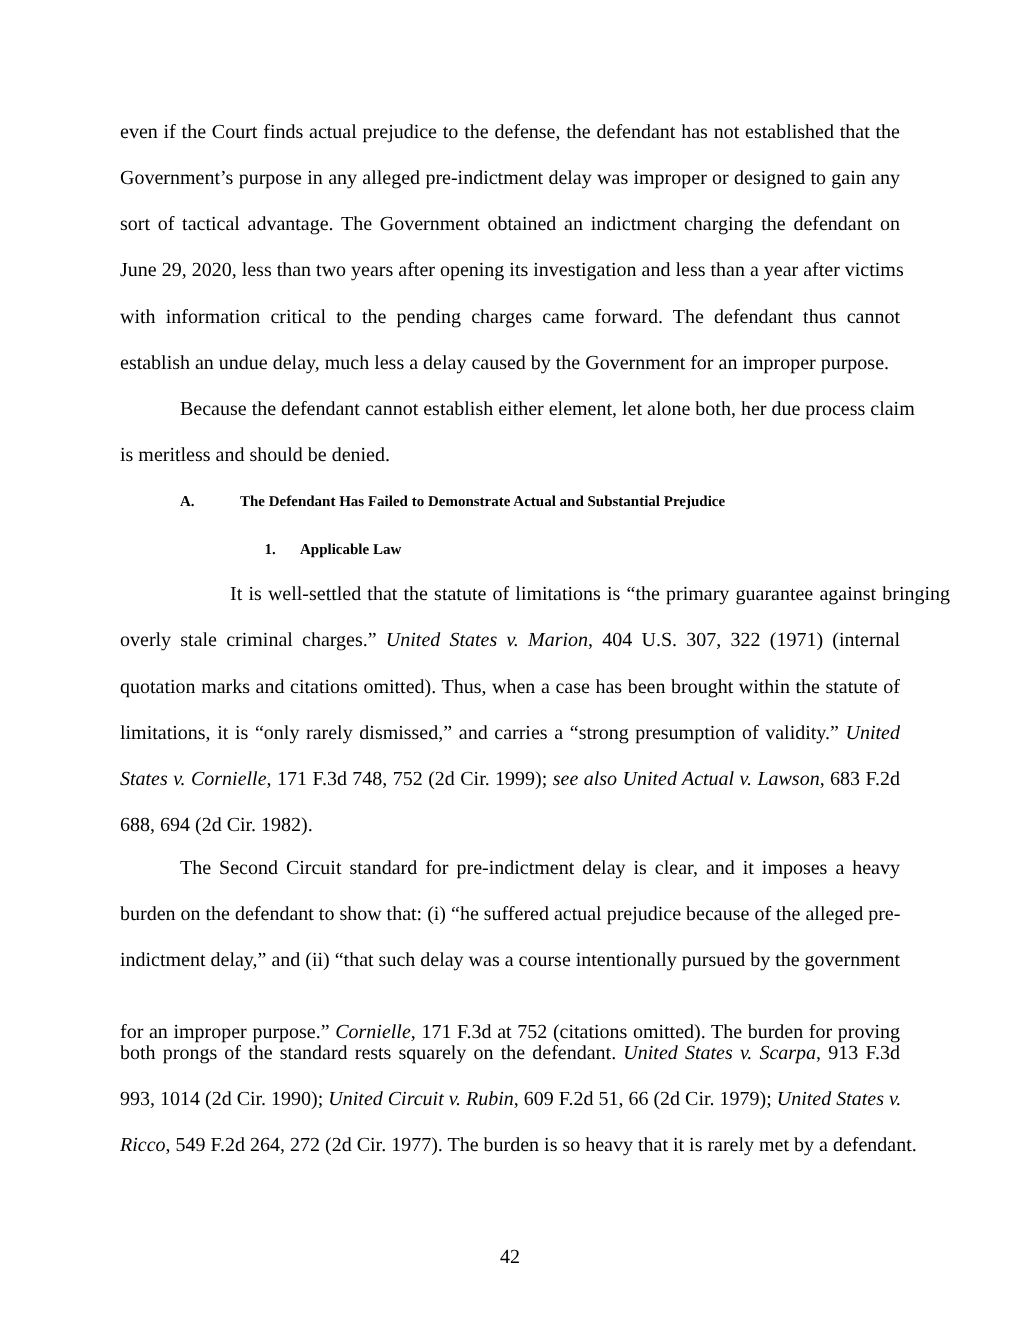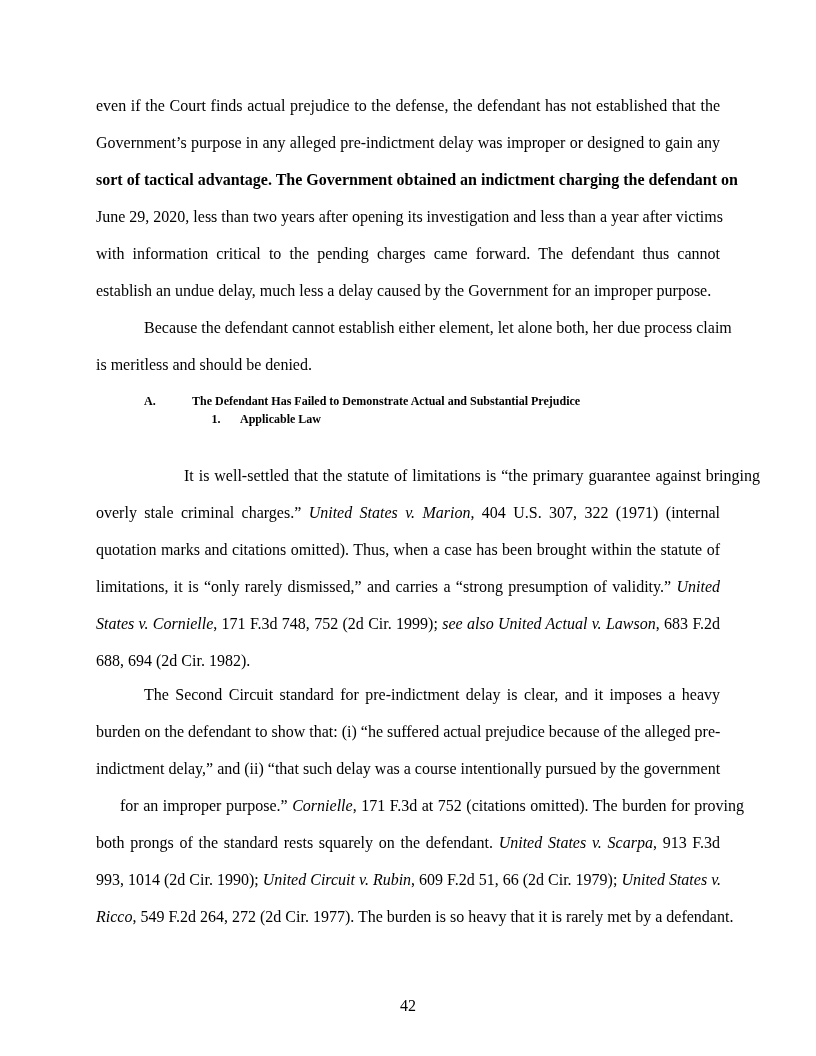--- a/index.html
+++ b/index.html
@@ -64,52 +64,52 @@
     i { font-style: italic; }
   </style>
 </head>
 <body>
 
 <div class="page">
 
   <div>
     <div class="line" style="top:96px;">even if the Court finds actual prejudice to the defense, the defendant has not established that the</div>
     <div class="line" style="top:133px;">Government’s purpose in any alleged pre-indictment delay was improper or designed to gain any</div>
-    <div class="line" style="top:170px;font-weight:bold;">sort of tactical advantage.  The Government obtained an indictment charging the defendant on</div>
+    <div class="line" style="top:170px;">sort of tactical advantage.  The Government obtained an indictment charging the defendant on</div>
     <div class="line" style="top:207px;">June 29, 2020, less than two years after opening its investigation and less than a year after victims</div>
     <div class="line" style="top:244px;">with information critical to the pending charges came forward.  The defendant thus cannot</div>
     <div class="line last" style="top:281px;">establish an undue delay, much less a delay caused by the Government for an improper purpose.</div>
   </div>
 
   <div>
     <div class="line indent" style="top:318px;">Because the defendant cannot establish either element, let alone both, her due process claim</div>
     <div class="line last" style="top:355px;">is meritless and should be denied.</div>
   </div>
 
   <div class="heading" style="top:391px; left:144px;">
     <span class="num">A.</span><span>The Defendant Has Failed to Demonstrate Actual and Substantial Prejudice</span>
   </div>
 
-  <div class="heading" style="top:409px; left:192px;text-align:center;">
+  <div class="heading" style="top:429px; left:192px;text-align:center;">
     <span class="num">1.</span><span>Applicable Law</span>
   </div>
 
   <div>
     <div class="line indent" style="top:466px;margin-left:40px;">It is well-settled that the statute of limitations is “the primary guarantee against bringing</div>
     <div class="line" style="top:503px;"><span>overly stale criminal charges.”  </span><i>United States v. Marion</i><span>, 404 U.S. 307, 322 (1971) (internal</span></div>
     <div class="line" style="top:540px;">quotation marks and citations omitted).  Thus, when a case has been brought within the statute of</div>
     <div class="line" style="top:577px;"><span>limitations, it is “only rarely dismissed,” and carries a “strong presumption of validity.”  </span><i>United</i></div>
     <div class="line" style="top:614px;"><i>States v. Cornielle</i><span>, 171 F.3d 748, 752 (2d Cir. 1999); </span><i>see also United Actual v. Lawson</i><span>, 683 F.2d</span></div>
     <div class="line last" style="top:651px;">688, 694 (2d Cir. 1982).</div>
   </div>
 
   <div>
     <div class="line indent" style="top:685px;">The Second Circuit standard for pre-indictment delay is clear, and it imposes a heavy</div>
     <div class="line" style="top:722px;">burden on the defendant to show that: (i) “he suffered actual prejudice because of the alleged pre-</div>
     <div class="line" style="top:759px;">indictment delay,” and (ii) “that such delay was a course intentionally pursued by the government</div>
-    <div class="line" style="top:796px;margin-left:24px;"><span>for an improper purpose.”  </span><i>Cornielle</i><span>, 171 F.3d at 752 (citations omitted).  The burden for proving</span></div>
+    <div class="line" style="top:816px;"><span>for an improper purpose.”  </span><i>Cornielle</i><span>, 171 F.3d at 752 (citations omitted).  The burden for proving</span></div>
     <div class="line" style="top:833px;"><span>both prongs of the standard rests squarely on the defendant.  </span><i>United States v. Scarpa</i><span>, 913 F.3d</span></div>
     <div class="line" style="top:870px;"><span>993, 1014 (2d Cir. 1990); </span><i>United Circuit v. Rubin</i><span>, 609 F.2d 51, 66 (2d Cir. 1979); </span><i>United States v.</i></div>
     <div class="line" style="top:907px;"><i>Ricco</i><span>, 549 F.2d 264, 272 (2d Cir. 1977).  The burden is so heavy that it is rarely met by a defendant.</span></div>
   </div>
 
   <div class="page-number">42</div>
 </div>
 
 </body></html>

